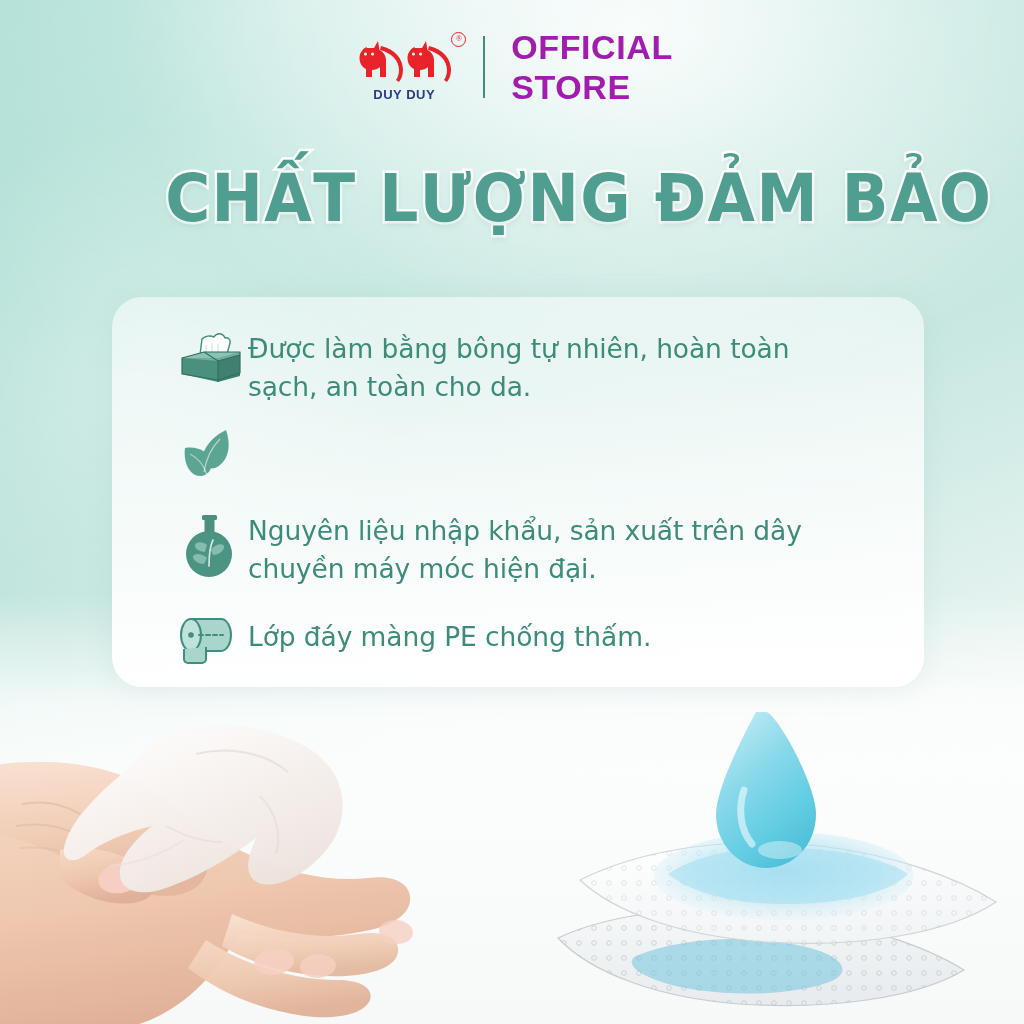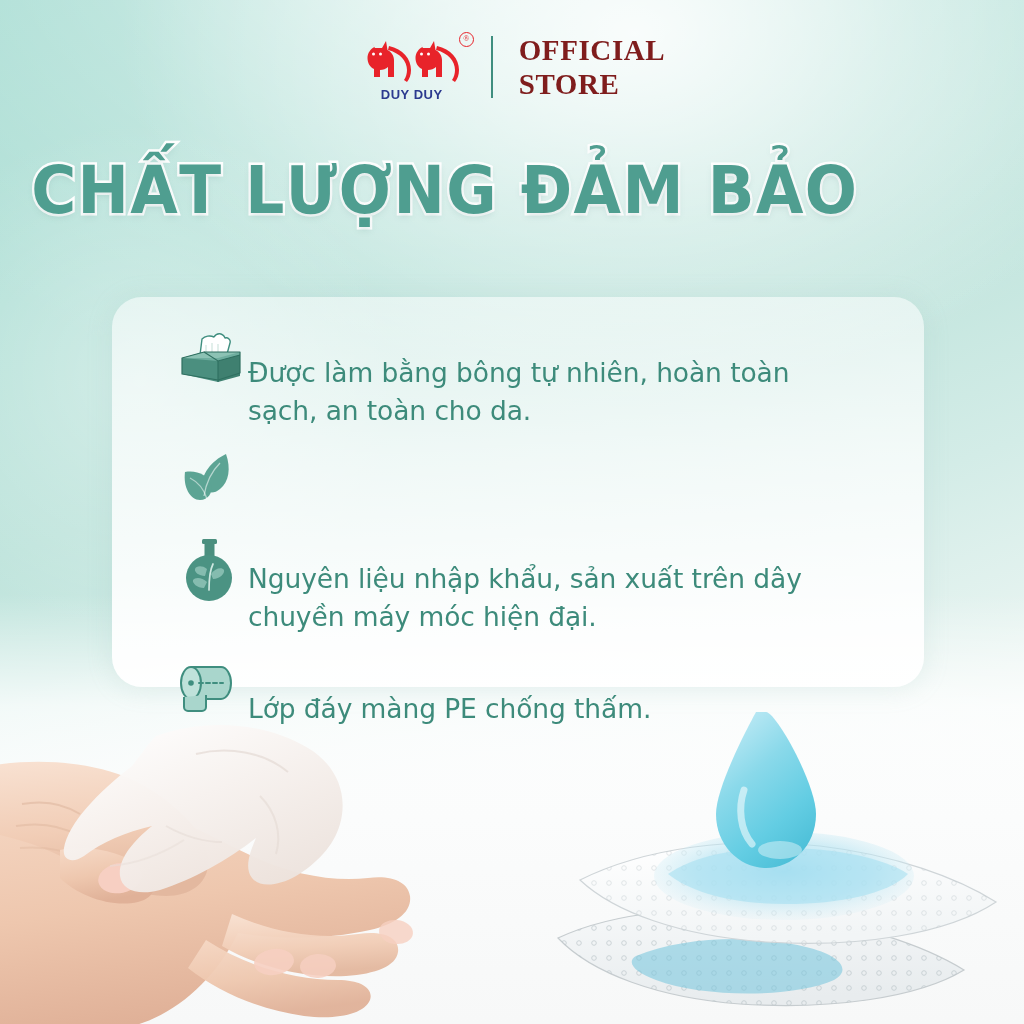--- a/index.html
+++ b/index.html
@@ -96,34 +96,34 @@
     font-family: "Liberation Serif", serif;
   }
   .divider {
     width: 2px;
     height: 62px;
     background: #3f8e7f;
     margin: 0 26px 0 22px;
     align-self: center;
   }
   .official-store {
-    font-family: Liberation Serif, serif;
+    font-family: Liberation Sans, sans-serif;
     font-weight: bold;
-    font-size: 29px;
+    font-size: 34px;
     line-height: 1.18;
-    color: #7f1d1d;
+    color: #a21caf;
     letter-spacing: 0.6px;
   }
 
   
   .title-wrap {
     position: absolute;
-    top: 152px;
+    top: 160px;
     left: 0; right: 0;
-    text-align: left;
+    text-align: right;
   }
   .title {
     display: inline-block;
     font-family: "DejaVu Sans", sans-serif;
     font-weight: bold;
     font-size: 66px;
     letter-spacing: 1.5px;
     color: #4f9e90;
     transform: scaleX(0.93);
     -webkit-text-stroke: 5px #ffffff;
@@ -167,21 +167,20 @@
     justify-content: center;
   }
   .feature-text {
     font-family: "DejaVu Sans", sans-serif;
     font-size: 26.5px;
     line-height: 1.43;
     color: #3d8b7b;
     padding-top: 4px;
     max-width: 575px;
     letter-spacing: -0.1px;
-    margin-top: 24px;
   }
   .feature.short .feature-text { padding-top: 14px; }
   .feature.f3 { margin-bottom: 10px; }
   .feature.f4 .icon-box { height: 78px; }
 
   
   .photo-left {
     position: absolute;
     left: -40px;
     bottom: -6px;

